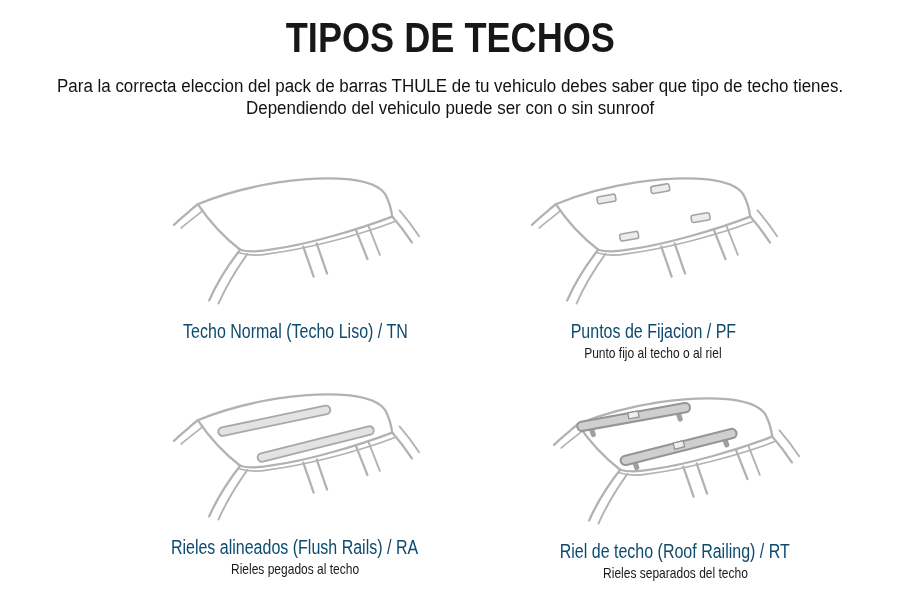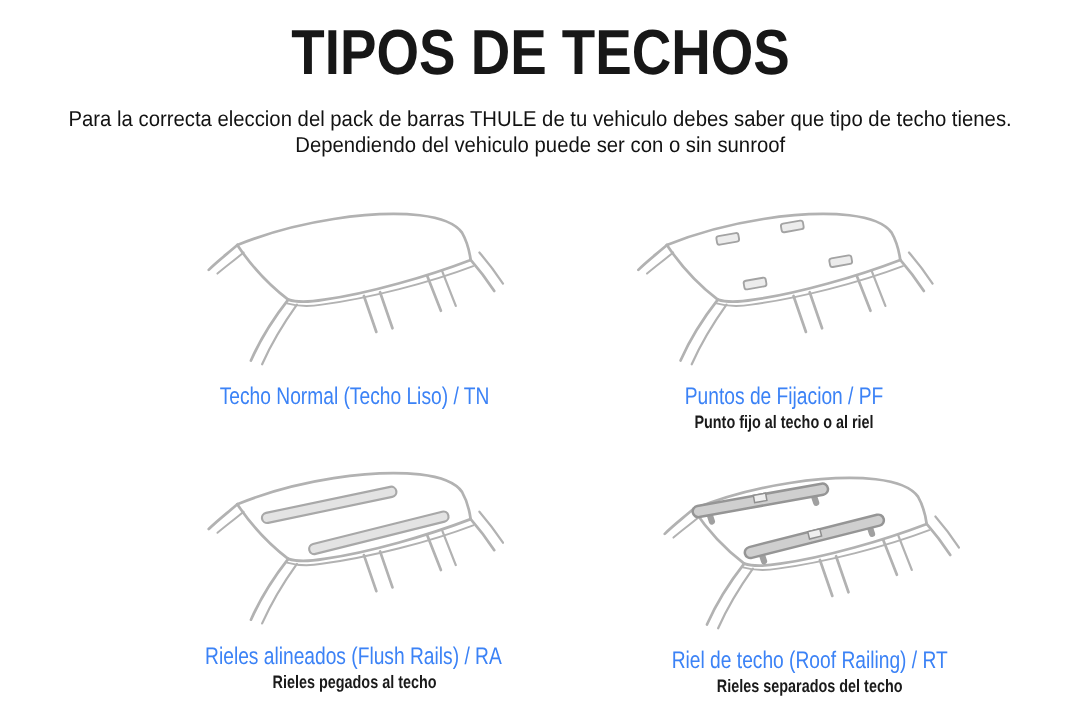--- a/index.html
+++ b/index.html
@@ -9,21 +9,21 @@
     font-family:"Liberation Sans", sans-serif;
     color:#141414;
     overflow:hidden;
     position:relative;
   }
   .squeeze{display:inline-block;white-space:nowrap;transform-origin:50% 50%;}
 
   h1.title{
     margin:14px 0 0 0;
     text-align:center;
-    font-size:53px;
+    font-size:42px;
     font-weight:700;
     letter-spacing:0px;
     color:#171717;
   }
   h1.title .squeeze{transform:scaleX(0.86);}
 
   .intro{
     margin-top:13px;
     text-align:center;
     font-size:18px;
@@ -42,28 +42,28 @@
   .cell svg.roof{width:300px;height:150px;}
   .cell-tl{left:35px;  top:152px;}
   .cell-tr{left:393px; top:152px;}
   .cell-bl{left:35px;  top:368px;}
   .cell-br{left:415px; top:372px;}
 
   .label{
     margin-top:2px;
     font-size:20px;
     font-weight:400;
-    color:#3b82f6;
+    color:#0c4a6e;
     text-align:center;
   }
   .label .squeeze{transform:scaleX(0.8);}
   .sublabel{
     margin-top:1px;
     font-size:15px;
-    font-weight:700;
+    font-weight:400;
     color:#1a1a1a;
   }
   .sublabel .squeeze{transform:scaleX(0.8);}
 </style>
 </head>
 <body>
 
 <svg width="0" height="0" style="position:absolute" aria-hidden="true">
   <defs>
     <g id="roofBase" fill="none" stroke="#b2b2b2" stroke-width="2.2" stroke-linecap="round">

